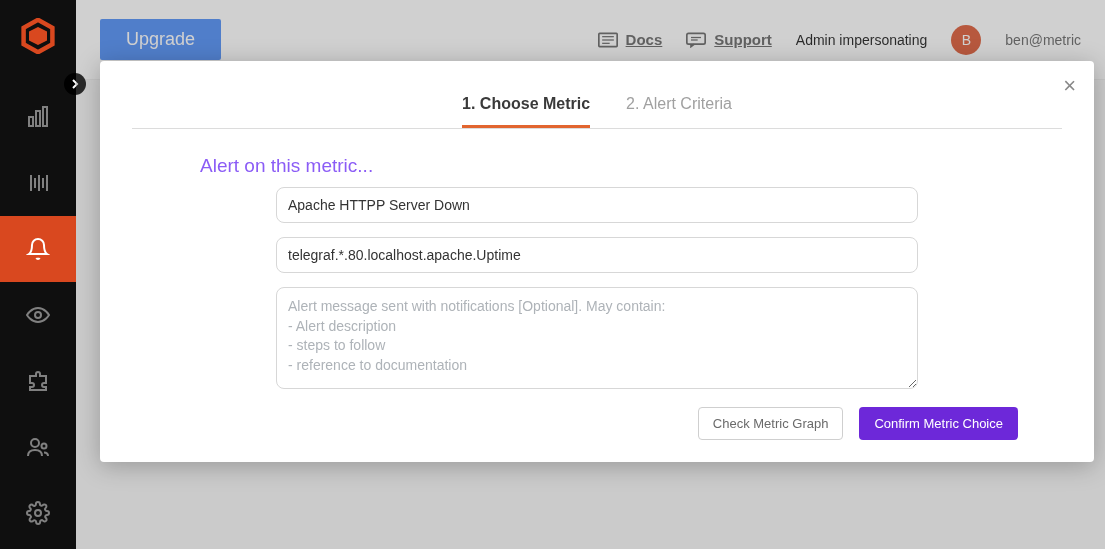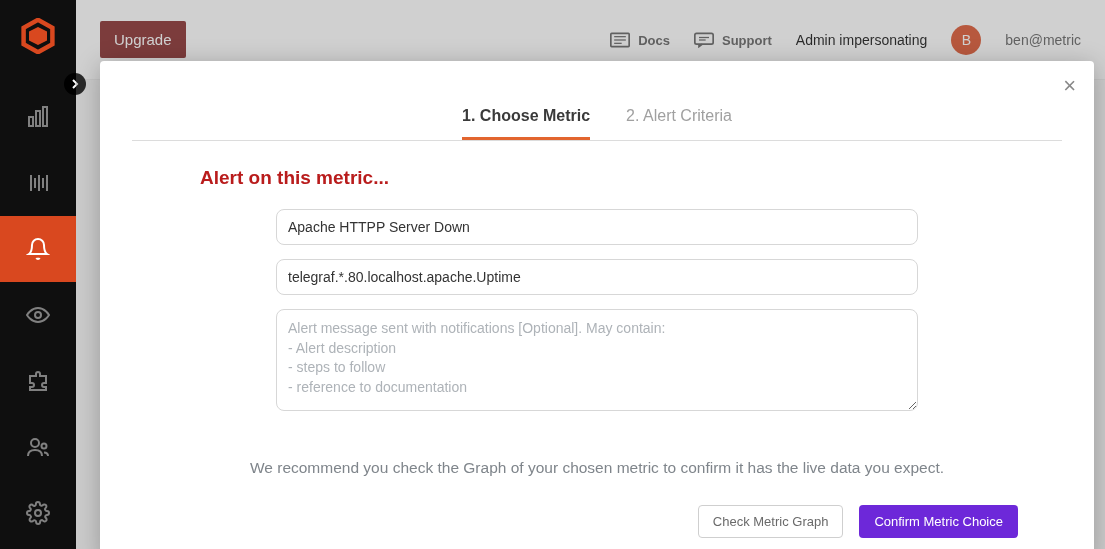--- a/index.html
+++ b/index.html
@@ -65,42 +65,43 @@
   left: 76px; top: 0; right: 0;
   height: 80px;
   background: #fff;
   border-bottom: 1px solid #eee;
   display: flex;
   align-items: center;
   padding: 0 24px;
   z-index: 1;
 }
 .upgrade-btn {
-  background: #7f1d1d;
+  background: #3b82f6;
   color: #fff;
   border: none;
-  padding: 10px 14px;
+  padding: 10px 26px;
   border-radius: 2px;
-  font-size: 15px;
+  font-size: 18px;
   cursor: pointer;
 }
 .topbar-right {
   margin-left: auto;
   display: flex;
   align-items: center;
   gap: 24px;
 }
 .topbar-link {
   display: flex;
-  align-items: flex-end;
+  align-items: center;
   gap: 8px;
   color: #555;
   font-weight: 600;
-  font-size: 13px;
-  cursor: pointer;
+  font-size: 15px;
+  cursor: pointer;
+  text-decoration: underline;
 }
 .topbar-link svg { width: 20px; height: 16px; }
 .impersonating { color: #000000; font-size: 14px; }
 .avatar {
   width: 30px; height: 30px;
   border-radius: 50%;
   background: #d9481f;
   color: #fff;
   display: flex;
   align-items: center;
@@ -132,45 +133,45 @@
   top: 14px; right: 18px;
   font-size: 22px;
   color: #888;
   cursor: pointer;
   line-height: 1;
 }
 .tabs {
   display: flex;
   justify-content: center;
   gap: 36px;
-  padding-top: 46px;
+  padding-top: 34px;
 }
 .tab {
   font-size: 16px;
   color: #a0a0a0;
   padding-bottom: 12px;
   cursor: pointer;
 }
 .tab.active {
   color: #3a3a3a;
   font-weight: 700;
   border-bottom: 3px solid #e2652f;
 }
 .tab-divider {
   margin: 0 32px;
   border-top: 1px solid #dcdcdc;
 }
 .modal-body {
   padding: 18px 70px 0 70px;
 }
 .alert-heading {
-  color: #b91c1c;
+  color: #8b5cf6;
   font-size: 19px;
-  font-weight: 700;
-  margin: 8px 0 20px 30px;
+  font-weight: 400;
+  margin: 8px 0 10px 30px;
 }
 .form-area { padding: 0 106px; }
 .field {
   width: 100%;
   border: 1px solid #d7d7d7;
   border-radius: 8px;
   padding: 9px 11px;
   font-size: 14px;
   color: #333;
   margin-bottom: 14px;
@@ -316,18 +317,17 @@
     <div class="alert-heading">Alert on this metric...</div>
     <div class="form-area">
       <input class="field" type="text" value="Apache HTTPP Server Down" style="">
       <input class="field" type="text" value="telegraf.*.80.localhost.apache.Uptime" style="">
       <textarea class="field" placeholder="Alert message sent with notifications [Optional]. May contain:
 - Alert description
 - steps to follow
 - reference to documentation" style=""></textarea>
     </div>
   </div>
-  <div class="recommend">We recommend you check the Graph of your chosen metric to confirm it has the live data you expect.</div>
   <div class="modal-footer">
     <button class="btn btn-secondary">Check Metric Graph</button>
     <button class="btn btn-primary">Confirm Metric Choice</button>
   </div>
 </div>
 
 </body></html>

